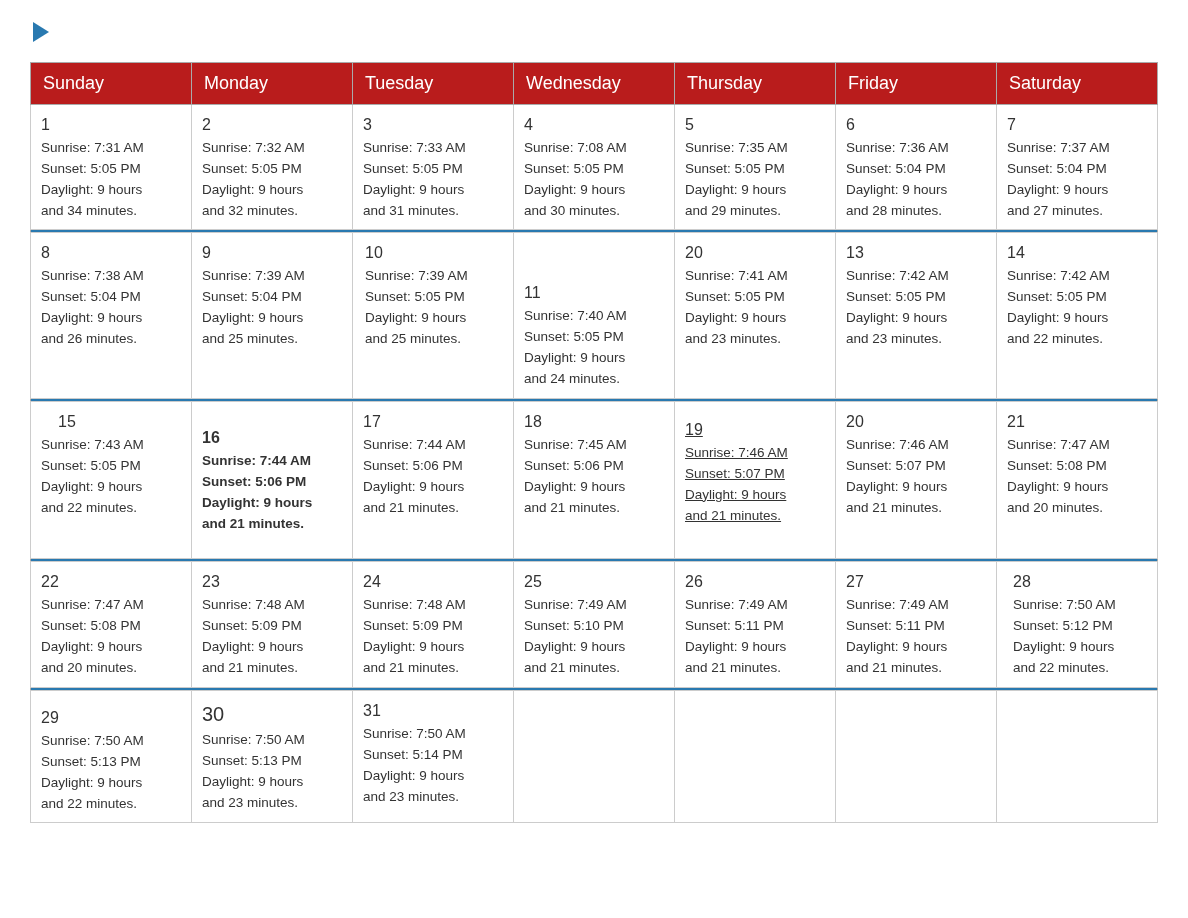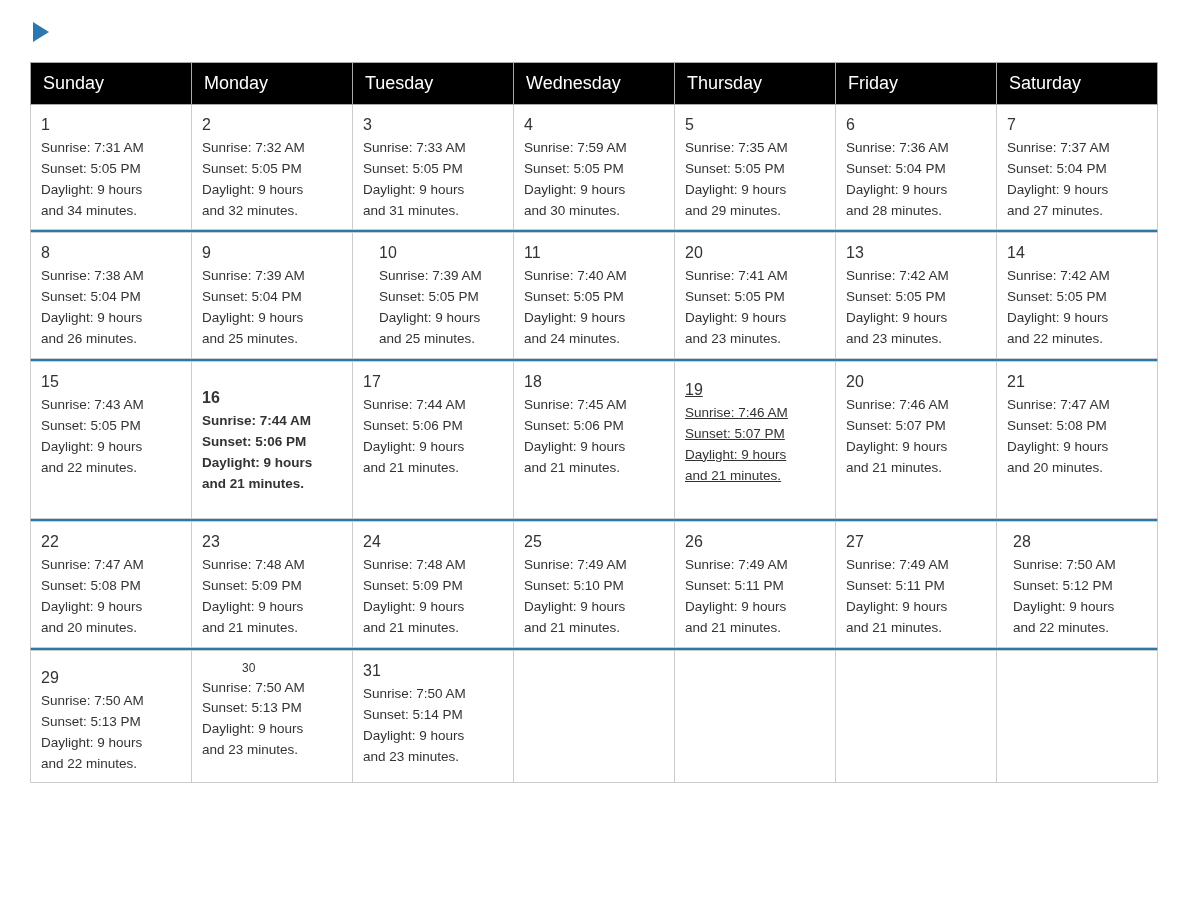--- a/index.html
+++ b/index.html
@@ -48,21 +48,21 @@
       font-size: 22px;
       color: #444;
       margin-top: 4px;
     }
     .calendar {
       width: 100%;
       border-collapse: collapse;
       border: 1px solid #aaa;
     }
     .calendar th {
-      background-color: #000000;
+      background-color: #b91c1c;
       color: #fff;
       font-size: 18px;
       font-weight: normal;
       padding: 10px 12px;
       text-align: left;
       border: 1px solid #aaa;
     }
     .calendar td {
       vertical-align: top;
       padding: 8px 10px;
@@ -122,21 +122,21 @@
       </td>
         <td style="vertical-align: top; padding: 8px 10px; font-size: 13.5px; line-height: 1.55; min-height: 100px;">
         <span style="font-size:16px;display:block;">3</span>
         <span>Sunrise: 7:33 AM</span><br>
         <span>Sunset: 5:05 PM</span><br>
         <span>Daylight: 9 hours</span><br>
         <span>and 31 minutes.</span>
       </td>
         <td style="vertical-align: top; padding: 8px 10px; font-size: 13.5px; line-height: 1.55; min-height: 100px;">
         <span style="font-size:16px;display:block;">4</span>
-        <span>Sunrise: 7:59 AM</span><br>
+        <span>Sunrise: 7:08 AM</span><br>
         <span>Sunset: 5:05 PM</span><br>
         <span>Daylight: 9 hours</span><br>
         <span>and 30 minutes.</span>
       </td>
         <td style="vertical-align: top; padding: 8px 10px; font-size: 13.5px; line-height: 1.55; min-height: 100px;">
         <span style="font-size:16px;display:block;">5</span>
         <span>Sunrise: 7:35 AM</span><br>
         <span>Sunset: 5:05 PM</span><br>
         <span>Daylight: 9 hours</span><br>
         <span>and 29 minutes.</span>
@@ -167,29 +167,29 @@
         <span>Daylight: 9 hours</span><br>
         <span>and 26 minutes.</span>
       </td>
         <td style="vertical-align: top; padding: 8px 10px; font-size: 13.5px; line-height: 1.55; min-height: 100px;">
         <span style="font-size:16px;display:block;">9</span>
         <span>Sunrise: 7:39 AM</span><br>
         <span>Sunset: 5:04 PM</span><br>
         <span>Daylight: 9 hours</span><br>
         <span>and 25 minutes.</span>
       </td>
-        <td style="vertical-align: top; padding: 8px 26px; font-size: 13.5px; line-height: 1.55; min-height: 100px;">
+        <td style="vertical-align: top; padding: 8px 12px; font-size: 13.5px; line-height: 1.55; min-height: 100px;">
         <span style="font-size:16px;display:block;">10</span>
         <span>Sunrise: 7:39 AM</span><br>
         <span>Sunset: 5:05 PM</span><br>
         <span>Daylight: 9 hours</span><br>
         <span>and 25 minutes.</span>
       </td>
         <td style="vertical-align: top; padding: 8px 10px; font-size: 13.5px; line-height: 1.55; min-height: 100px;">
-        <span style="font-size:16px;display:block;">11</span>
+        <span style="font-size:16px;display:block;margin-top:40px;">11</span>
         <span>Sunrise: 7:40 AM</span><br>
         <span>Sunset: 5:05 PM</span><br>
         <span>Daylight: 9 hours</span><br>
         <span>and 24 minutes.</span>
       </td>
         <td style="vertical-align: top; padding: 8px 10px; font-size: 13.5px; line-height: 1.55; min-height: 100px;">
         <span style="font-size:16px;display:block;">20</span>
         <span>Sunrise: 7:41 AM</span><br>
         <span>Sunset: 5:05 PM</span><br>
         <span>Daylight: 9 hours</span><br>
@@ -208,21 +208,21 @@
         <span>Sunset: 5:05 PM</span><br>
         <span>Daylight: 9 hours</span><br>
         <span>and 22 minutes.</span>
       </td>
       </tr>
       <tr>
         <td colspan="7" style="padding: 0px; height: 3px; background-color: rgb(41, 121, 176); border: none;"></td>
       </tr>
       <tr>
         <td style="vertical-align: top; padding: 8px 10px; font-size: 13.5px; line-height: 1.55; min-height: 100px;">
-        <span style="font-size:16px;display:block;">15</span>
+        <span style="font-size:16px;display:block;margin-left:17px;">15</span>
         <span>Sunrise: 7:43 AM</span><br>
         <span>Sunset: 5:05 PM</span><br>
         <span>Daylight: 9 hours</span><br>
         <span>and 22 minutes.</span>
       </td>
         <td style="vertical-align: top; padding: 24px 10px; font-size: 13.5px; line-height: 1.55; min-height: 100px; font-weight: bold;">
         <span style="font-size:16px;display:block;">16</span>
         <span>Sunrise: 7:44 AM</span><br>
         <span>Sunset: 5:06 PM</span><br>
         <span>Daylight: 9 hours</span><br>
@@ -323,21 +323,21 @@
       </tr>
       <tr>
         <td style="vertical-align: top; padding: 8px 10px; font-size: 13.5px; line-height: 1.55; min-height: 100px;">
         <span style="font-size:16px;display:block;margin-top:7px;">29</span>
         <span>Sunrise: 7:50 AM</span><br>
         <span>Sunset: 5:13 PM</span><br>
         <span>Daylight: 9 hours</span><br>
         <span>and 22 minutes.</span>
       </td>
         <td style="vertical-align: top; padding: 8px 10px; font-size: 13.5px; line-height: 1.55; min-height: 100px;">
-        <span style="font-size:12px;display:block;margin-left:40px;">30</span>
+        <span style="font-size:20px;display:block;">30</span>
         <span>Sunrise: 7:50 AM</span><br>
         <span>Sunset: 5:13 PM</span><br>
         <span>Daylight: 9 hours</span><br>
         <span>and 23 minutes.</span>
       </td>
         <td style="vertical-align: top; padding: 8px 10px; font-size: 13.5px; line-height: 1.55; min-height: 100px;">
         <span style="font-size:16px;display:block;">31</span>
         <span>Sunrise: 7:50 AM</span><br>
         <span>Sunset: 5:14 PM</span><br>
         <span>Daylight: 9 hours</span><br>

